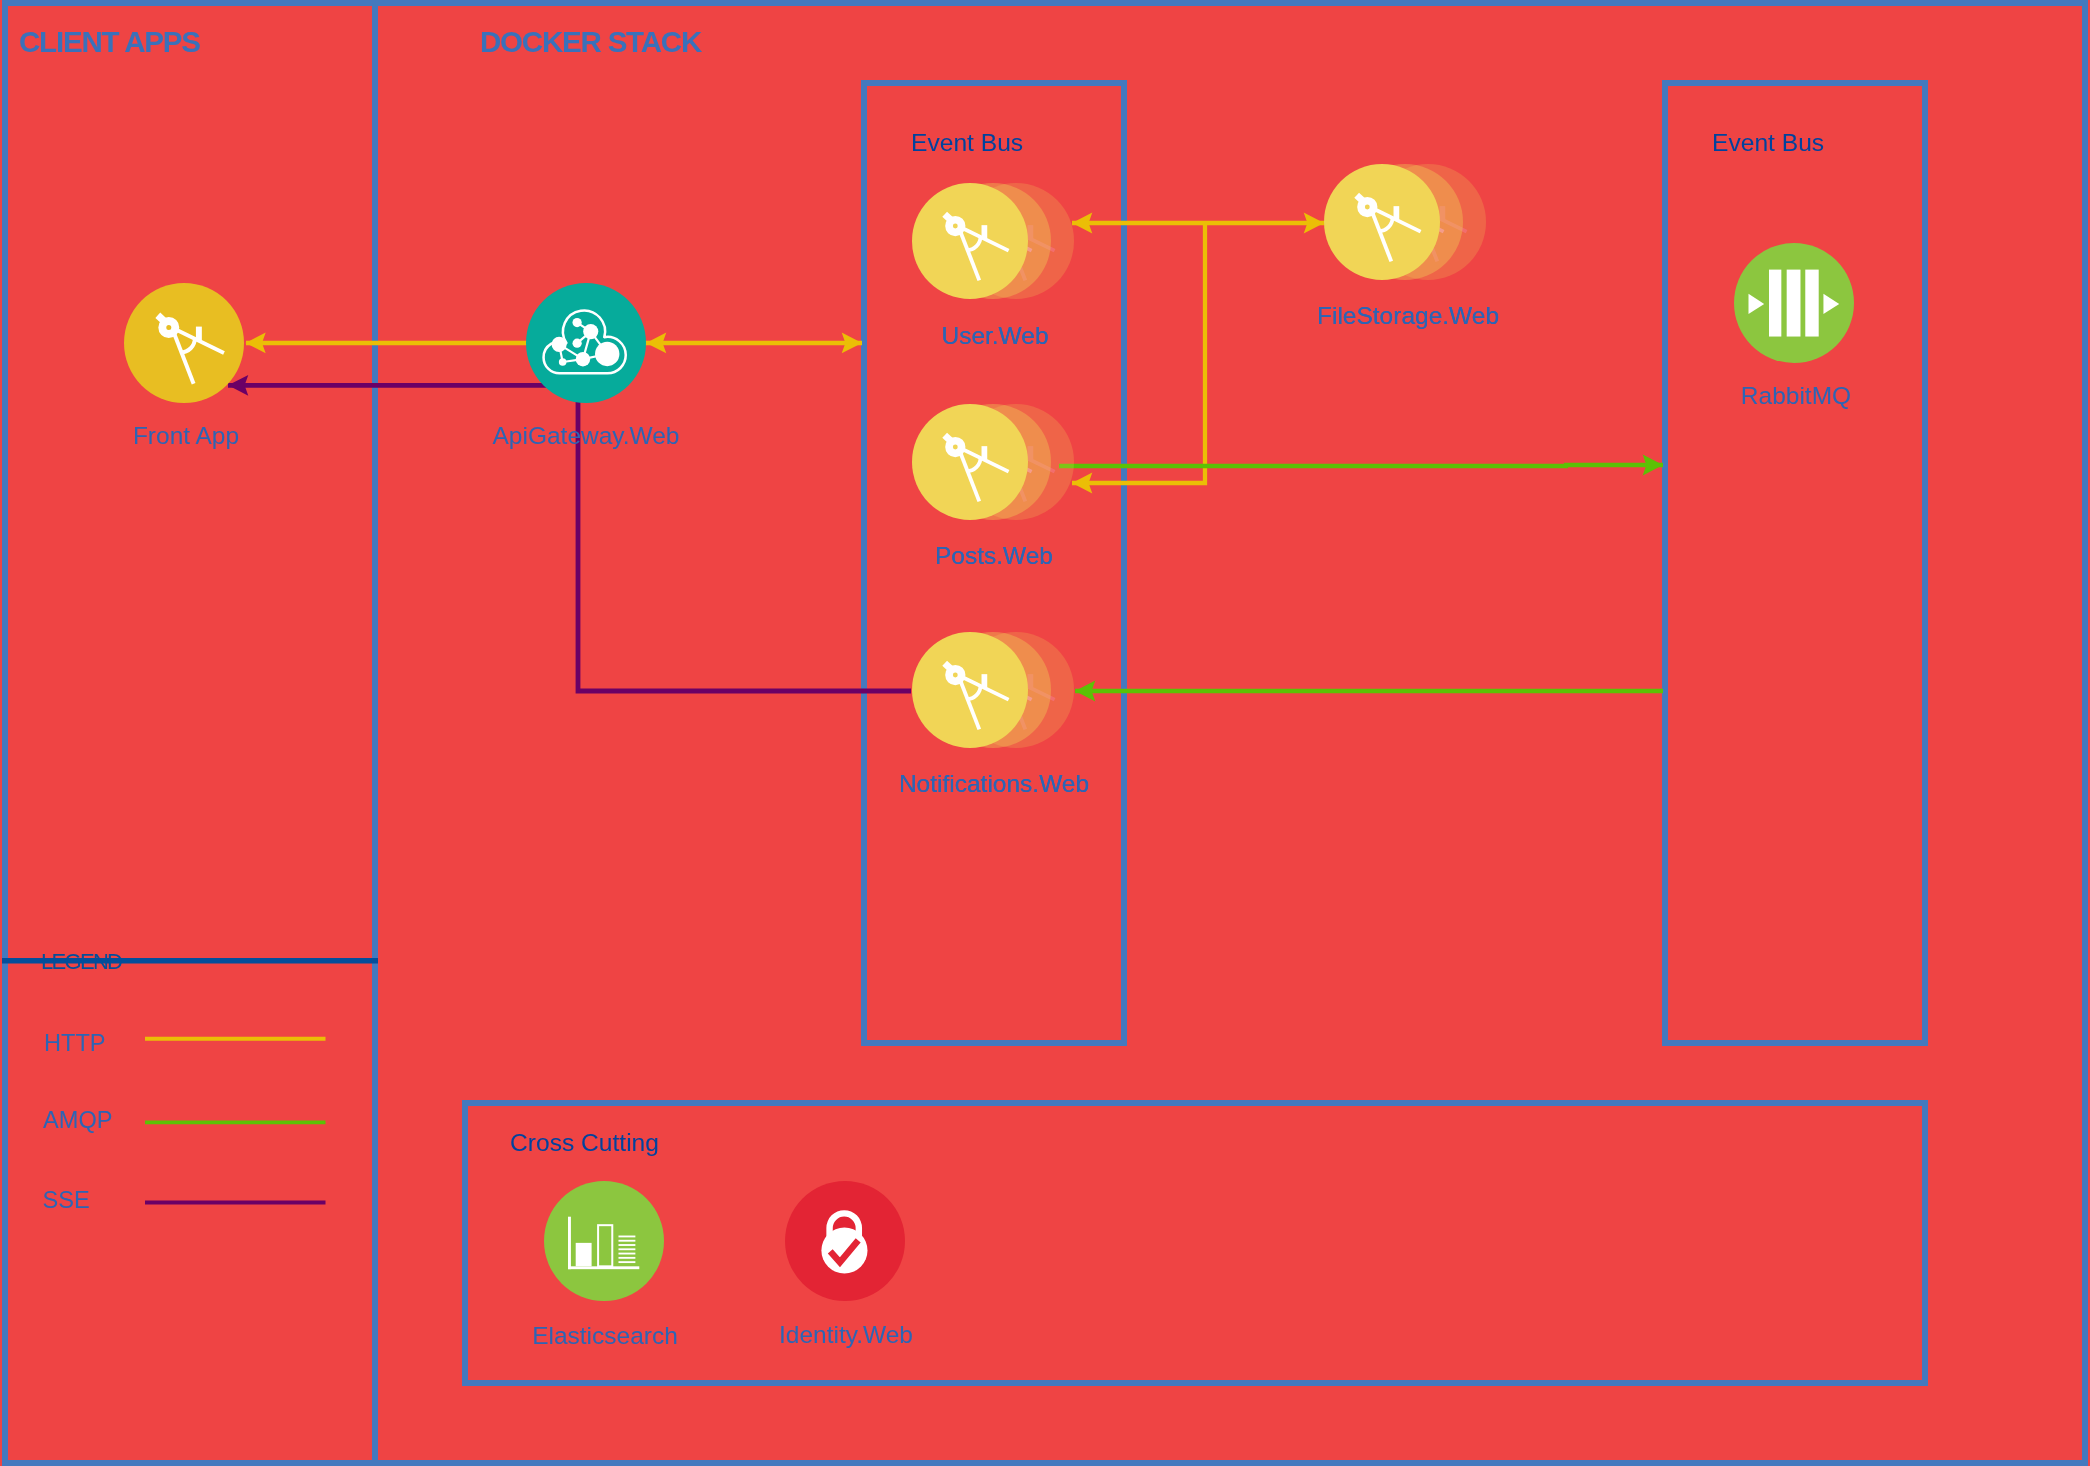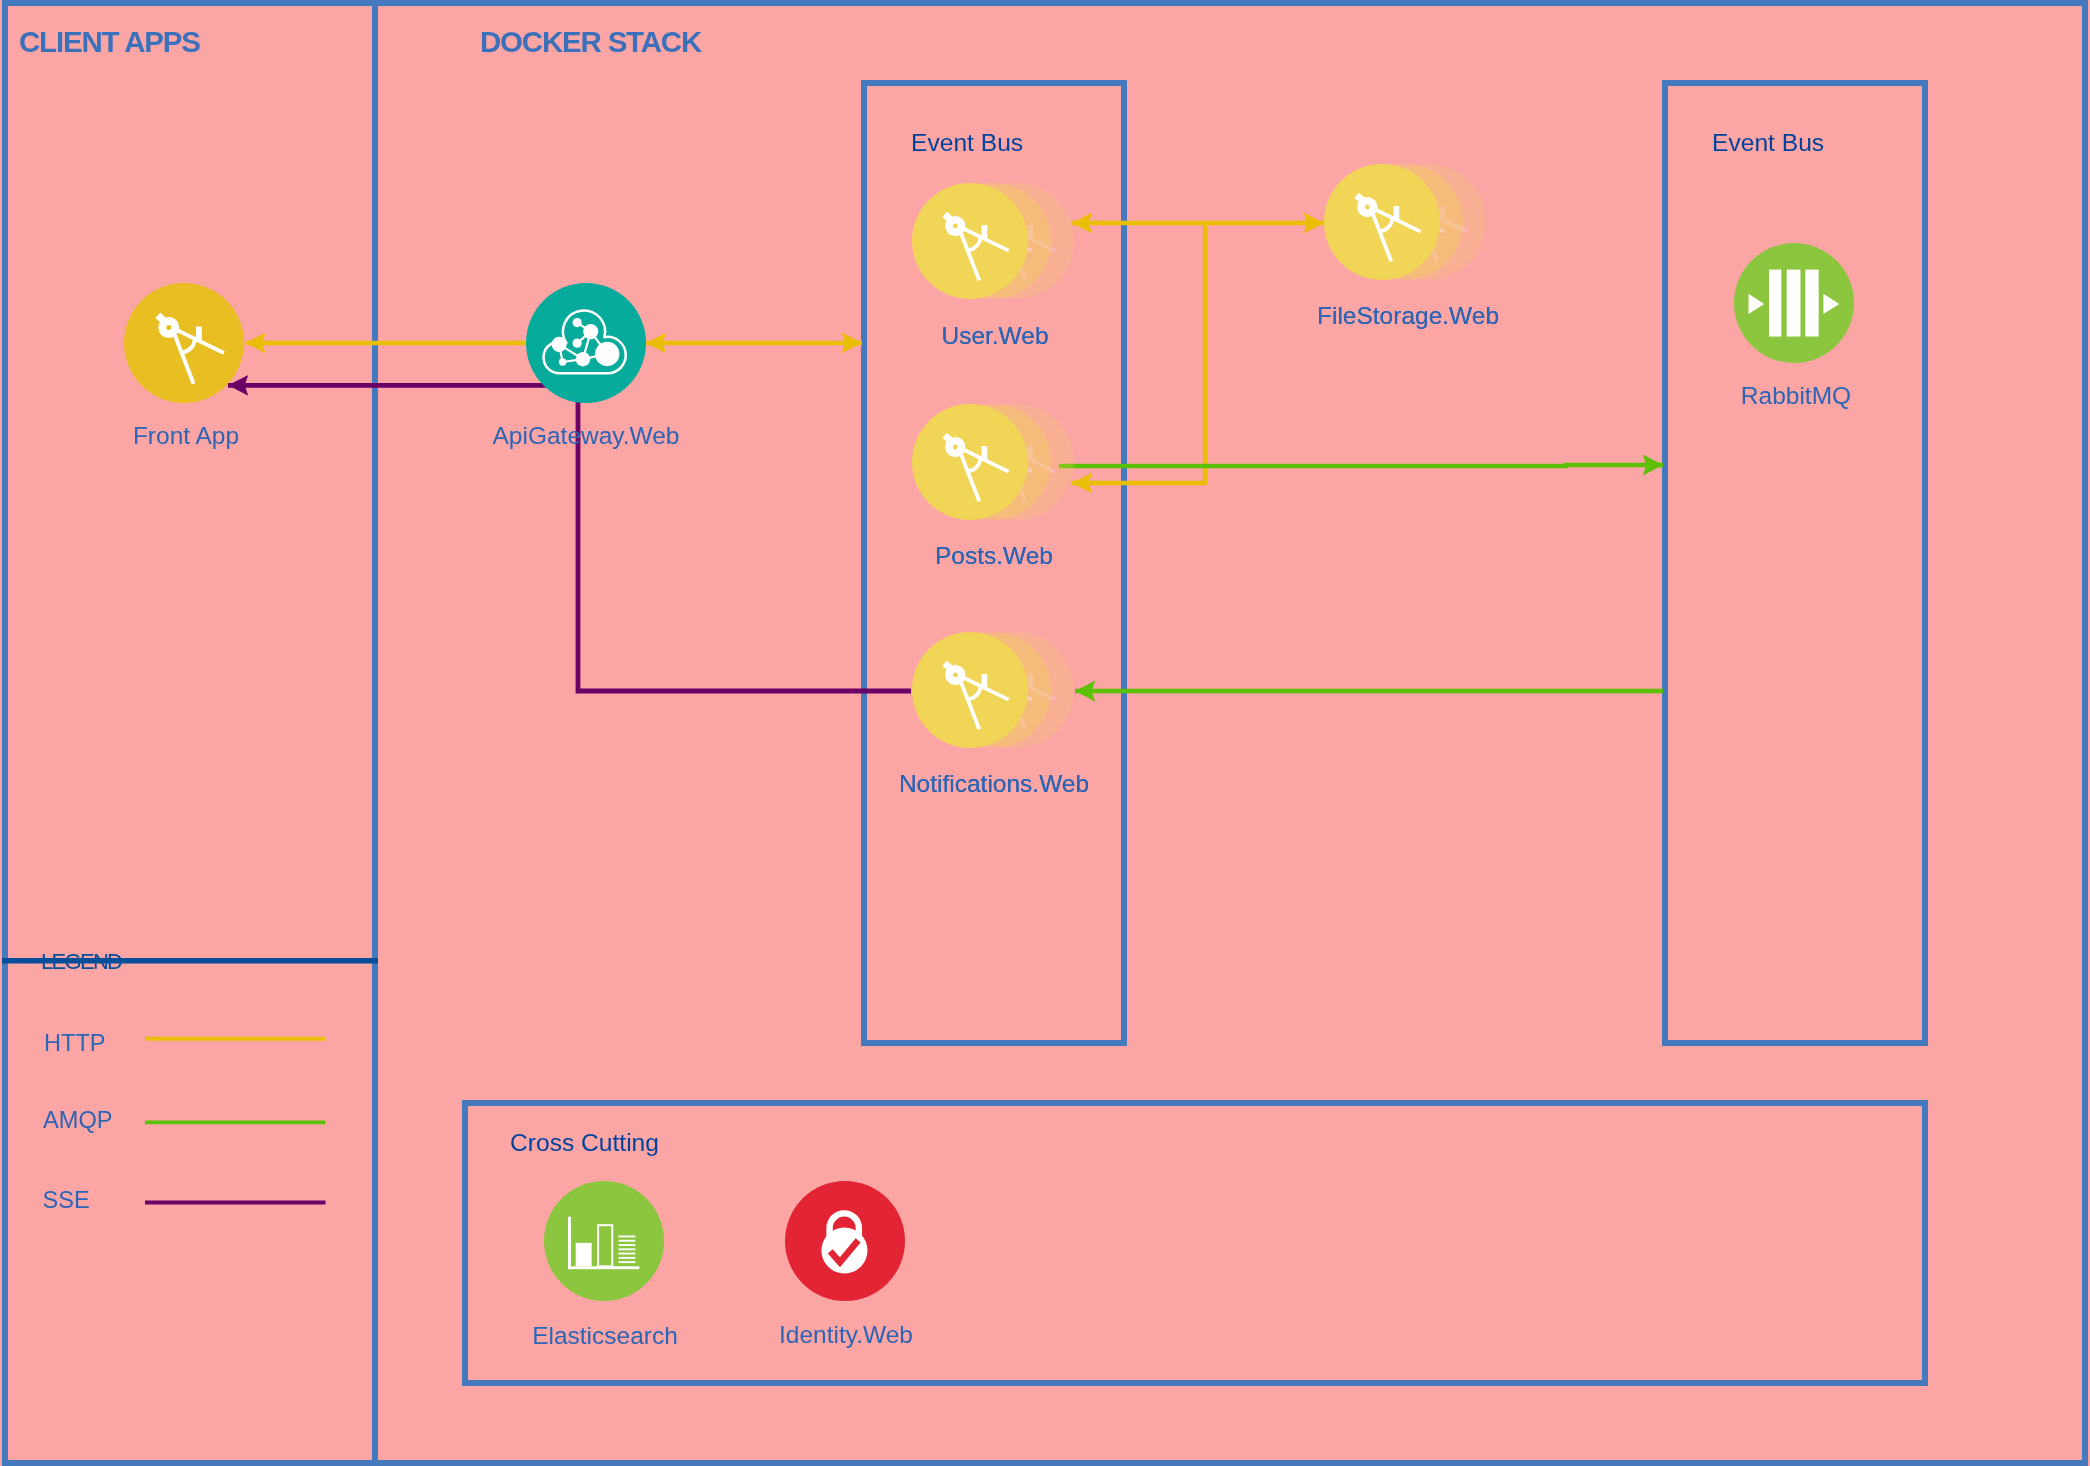--- a/index.html
+++ b/index.html
@@ -1,17 +1,17 @@
 <!DOCTYPE html>
 <html><head>
 <meta charset="utf-8">
 <title>Microservices Architecture Diagram</title>
 <style>
   html,body{margin:0;padding:0;background:#ffffff;}
-  #stage{position:relative;width:2090px;height:1466px;overflow:hidden;background:#fca5a5;
+  #stage{position:relative;width:2090px;height:1466px;overflow:hidden;background:#ef4444;
          font-family:"Liberation Sans",sans-serif;}
   #canvas{position:absolute;left:0;top:0;}
   text{font-family:"Liberation Sans",sans-serif;}
   .zone-heading{font-size:29.5px;font-weight:bold;fill:#3A71BA;letter-spacing:-1.2px;}
   .group-label{font-size:24.6px;fill:#00439E;}
   .node-label{font-size:24.5px;fill:#2C65B5;}
   .legend-title{font-size:22px;fill:#044E9A;letter-spacing:-1.7px;}
   .legend-item-label{font-size:23.6px;fill:#2C65B5;}
 </style>
 </head>

